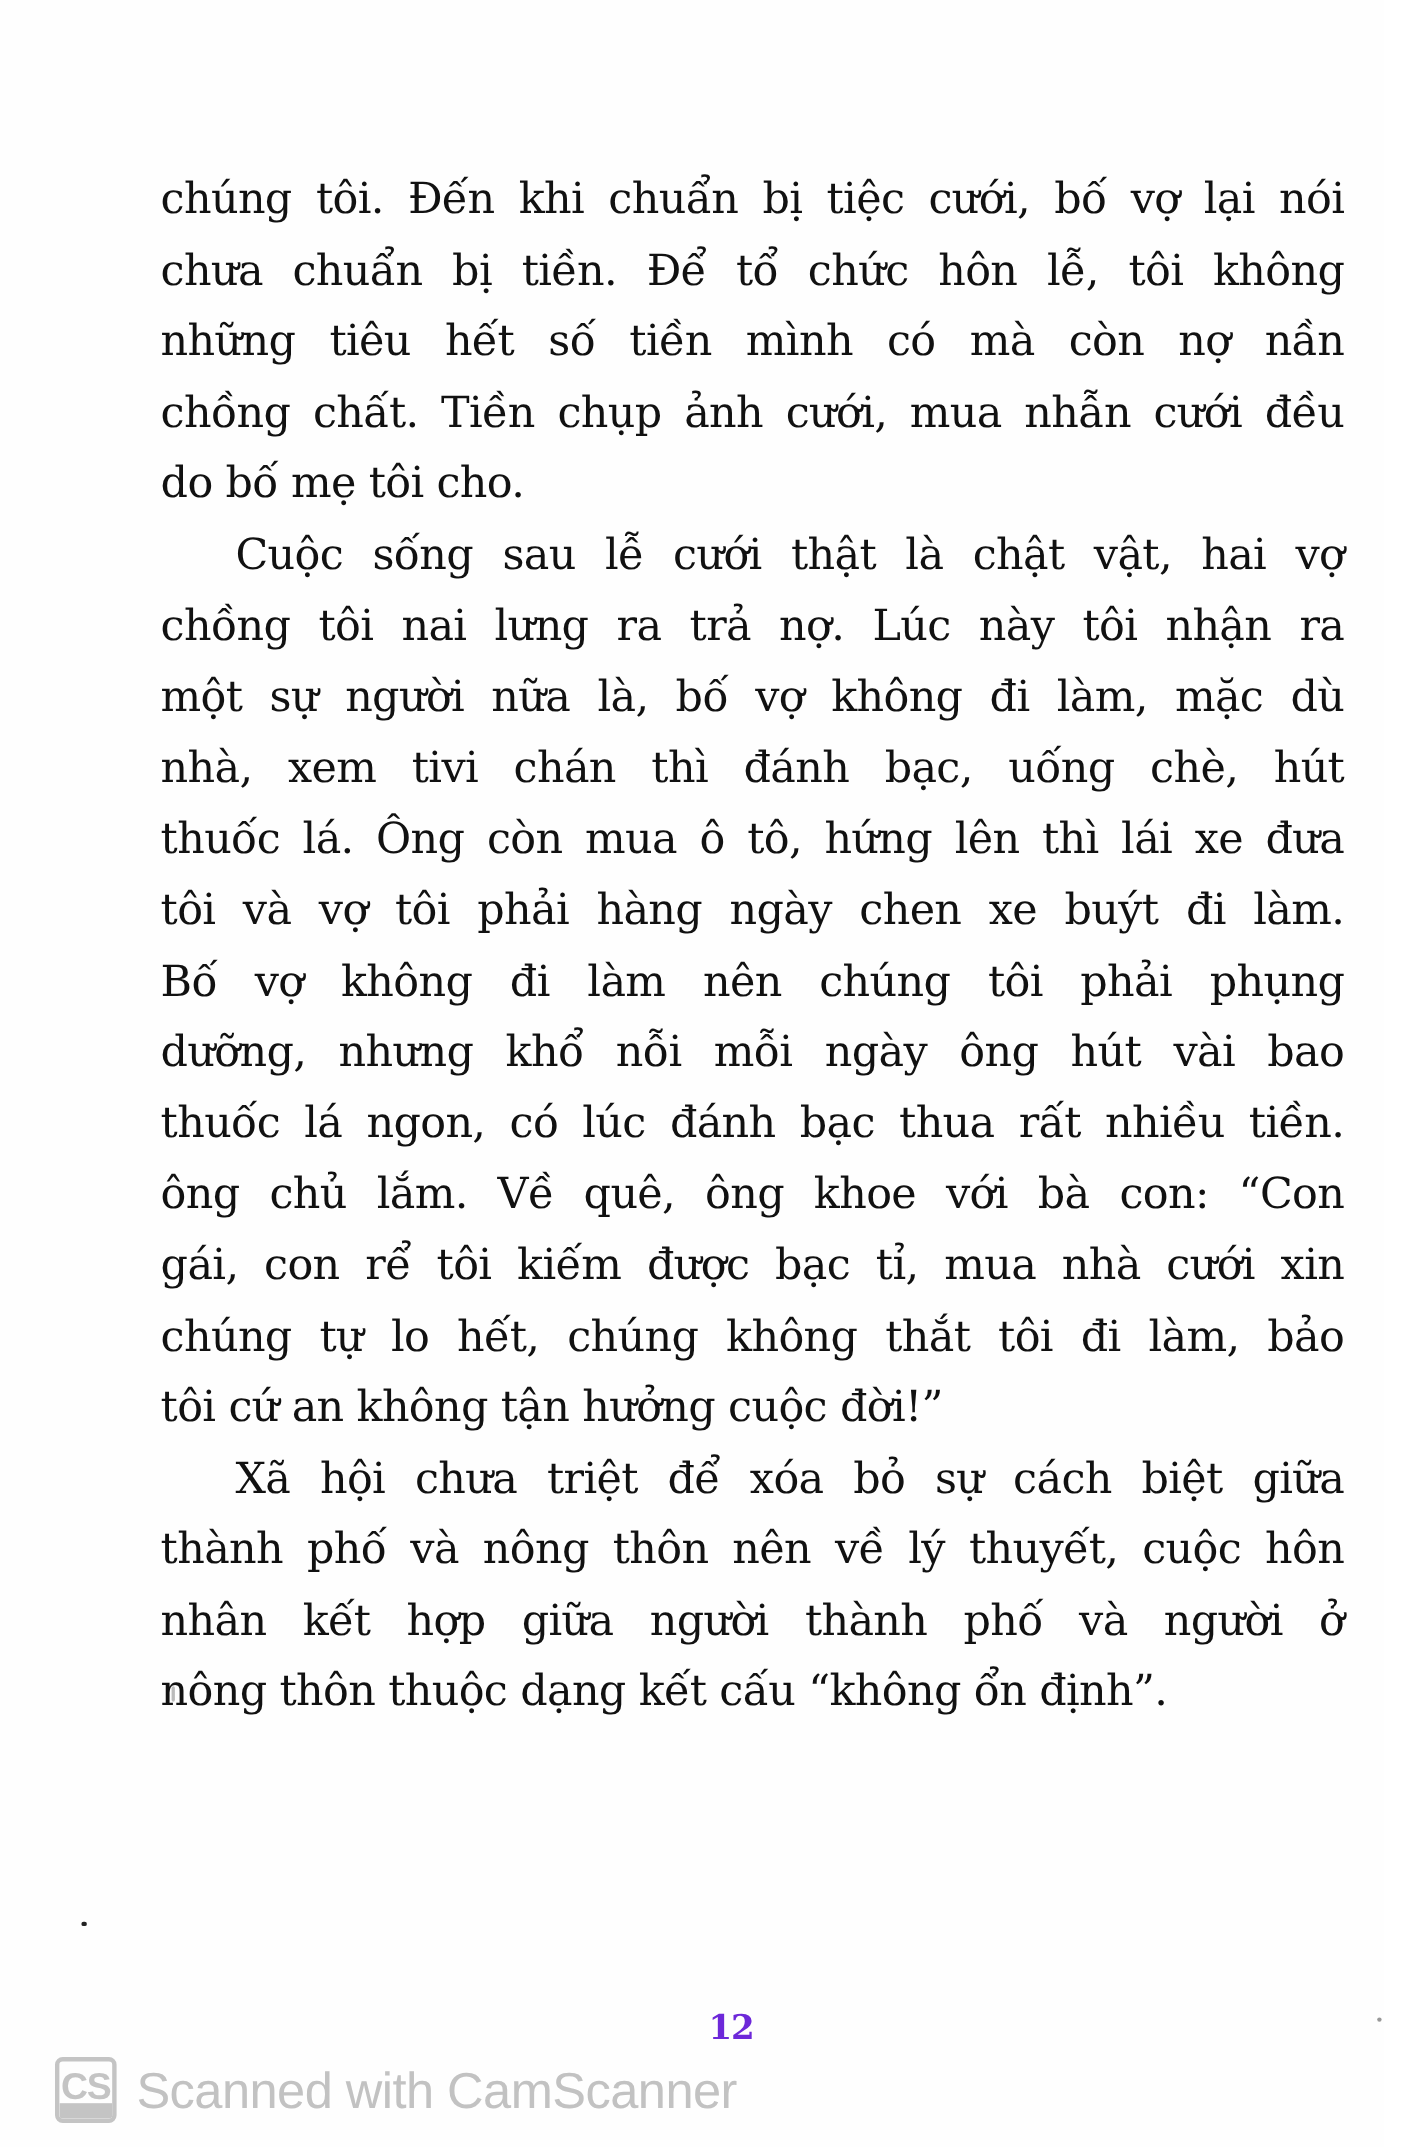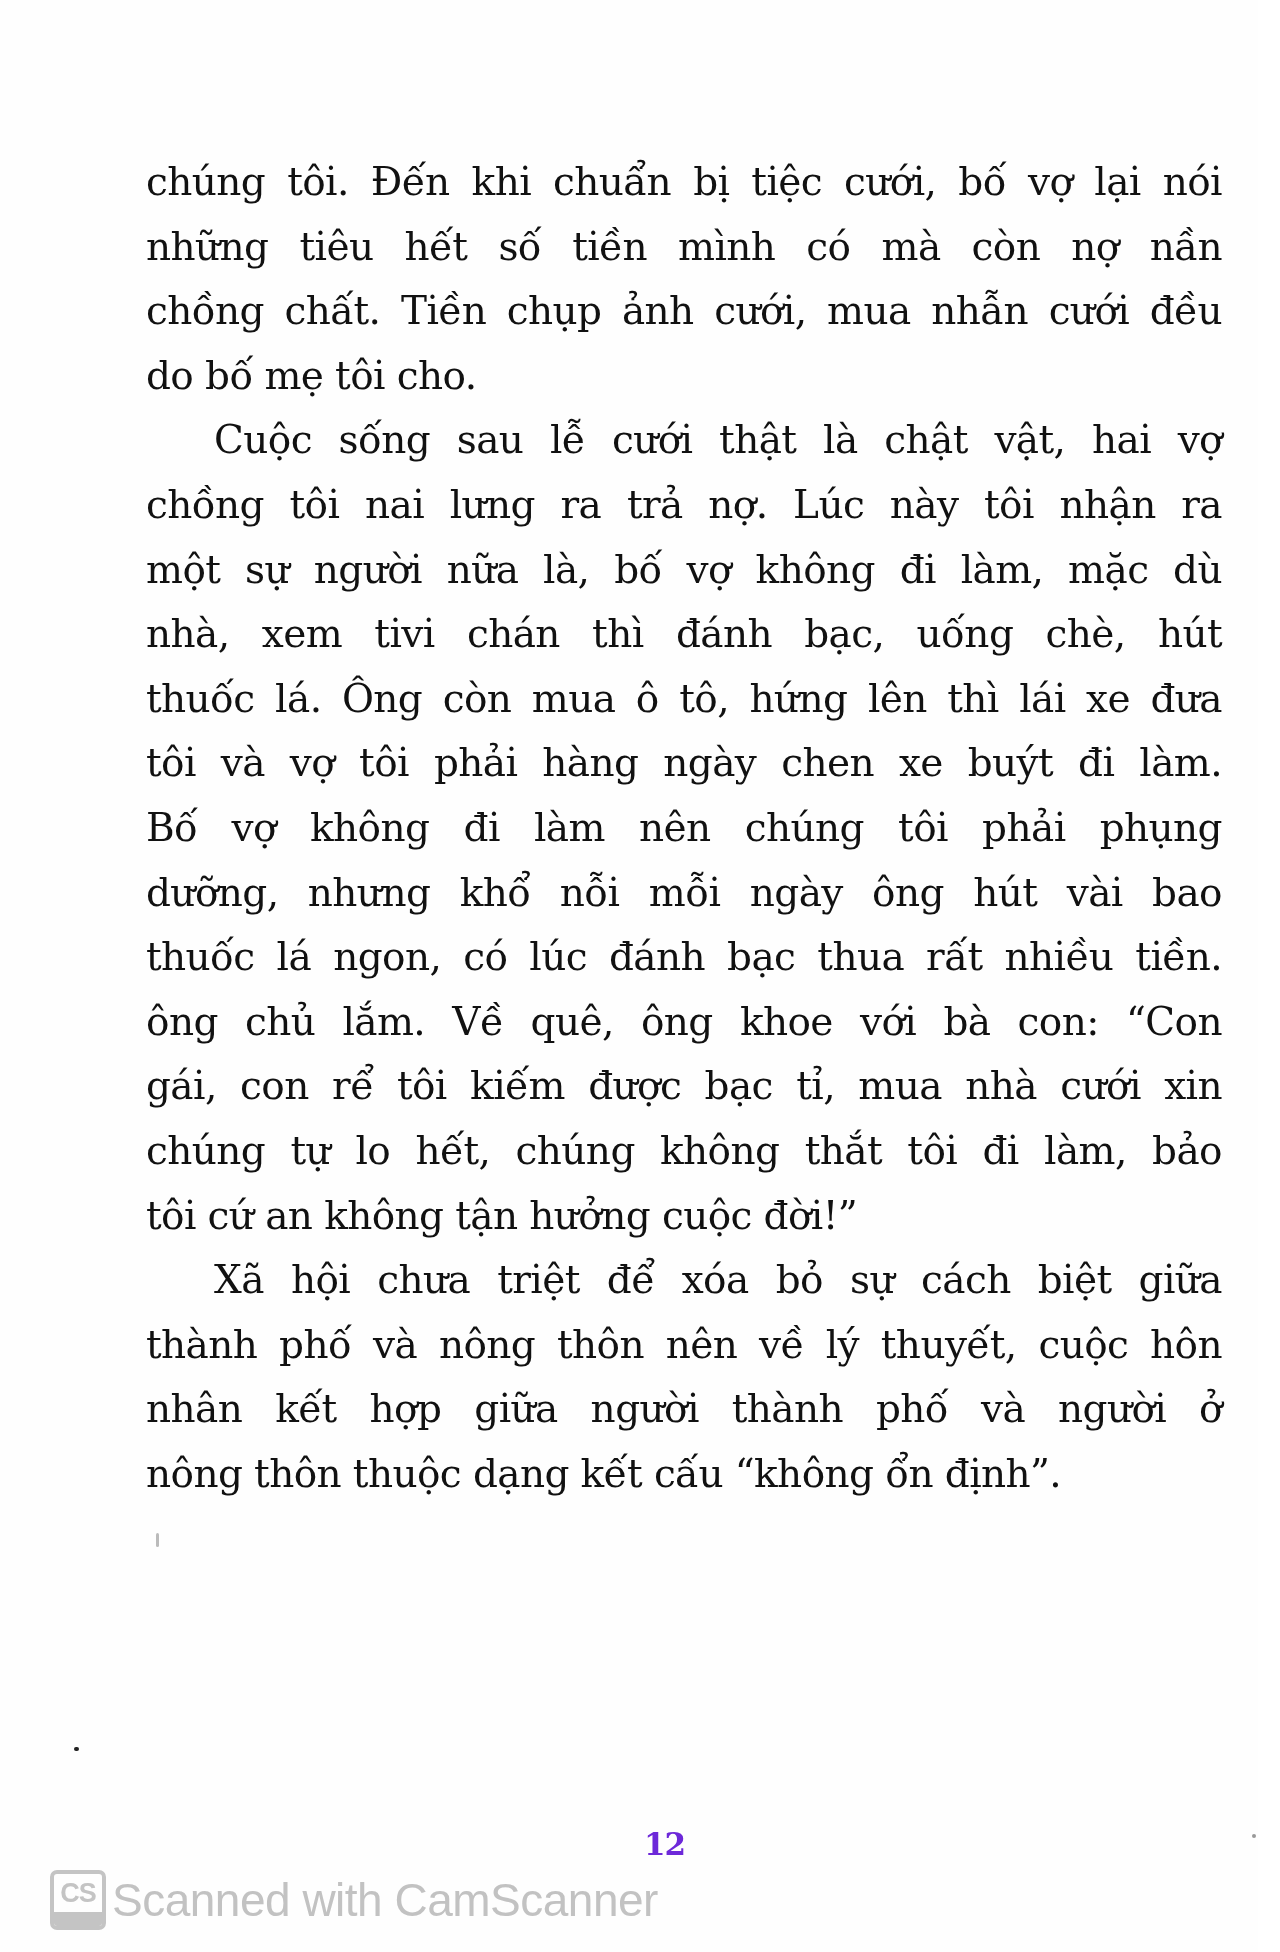--- a/index.html
+++ b/index.html
@@ -77,47 +77,48 @@
       box-sizing: border-box;
       position: relative;
       display: flex;
       align-items: flex-start;
       justify-content: center;
       overflow: hidden;
     }
     .cs-logo-text {
       font-family: "Liberation Sans", sans-serif;
       font-weight: bold;
-      font-size: 27px;
+      font-size: 34px;
       color: #c4c4c4;
       margin-top: 4px;
       letter-spacing: -1px;
     }
     .cs-logo-bar {
       position: absolute;
       left: 0; right: 0; bottom: 0;
       height: 14px;
       background: #c4c4c4;
     }
     .watermark-text {
-      margin-left: 6px;
+      margin-left: 18px;
       font-family: "Liberation Sans", sans-serif;
       font-size: 46px;
       color: #c2c2c2;
       letter-spacing: -0.5px;
     }
   </style>
 </head>
 <body>
 
 <div class="page">
 
   <div class="text-block">
 
     <span class="line">chúng tôi. Đến khi chuẩn bị tiệc cưới, bố vợ lại nói</span>
+    <span class="line">chưa chuẩn bị tiền. Để tổ chức hôn lễ, tôi không</span>
     <span class="line">những tiêu hết số tiền mình có mà còn nợ nần</span>
     <span class="line">chồng chất. Tiền chụp ảnh cưới, mua nhẫn cưới đều</span>
     <span class="line last">do bố mẹ tôi cho.</span>
 
     <span class="line indent">Cuộc sống sau lễ cưới thật là chật vật, hai vợ</span>
     <span class="line">chồng tôi nai lưng ra trả nợ. Lúc này tôi nhận ra</span>
     <span class="line">một sự người nữa là, bố vợ không đi làm, mặc dù</span>
     <span class="line">nhà, xem tivi chán thì đánh bạc, uống chè, hút</span>
     <span class="line">thuốc lá. Ông còn mua ô tô, hứng lên thì lái xe đưa</span>
     <span class="line">tôi và vợ tôi phải hàng ngày chen xe buýt đi làm.</span>

